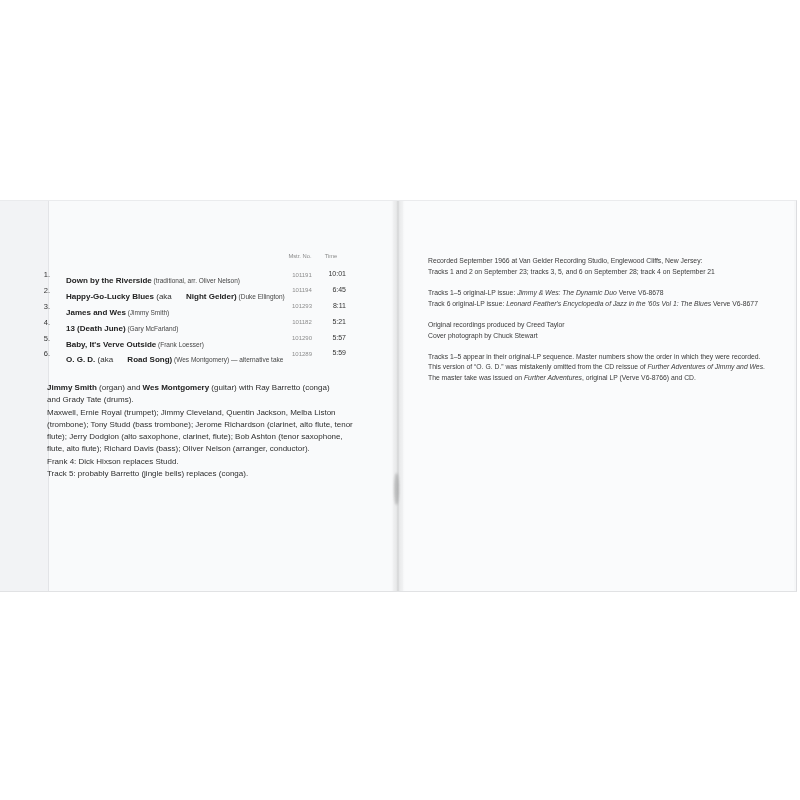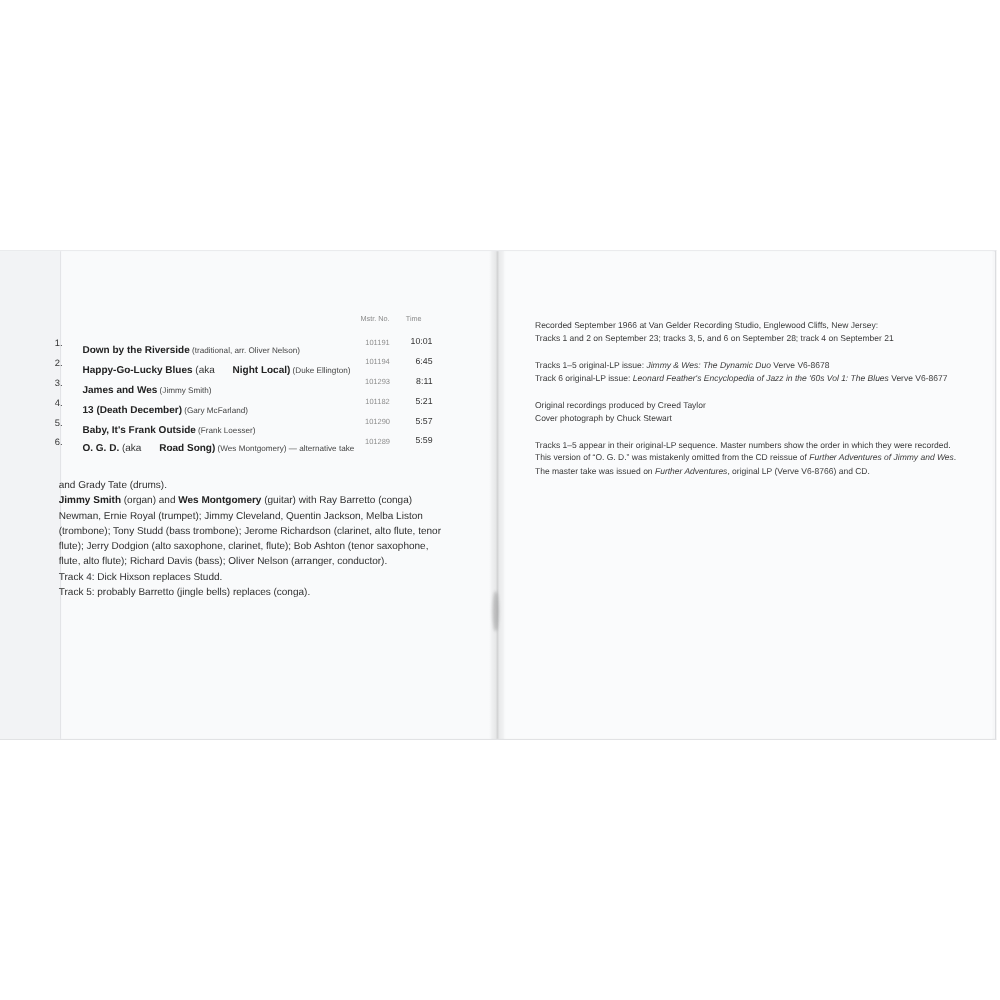--- a/index.html
+++ b/index.html
@@ -61,57 +61,57 @@
 
     <div id="track-list">
         <div class="trow">
           <span class="tnum">1.</span>
           <span class="ttitle"><span class="run-b">Down by the Riverside</span><span class="run-s"> (traditional, arr. Oliver Nelson)</span></span>
           <span class="tmstr">101191</span>
           <span class="ttime">10:01</span>
         </div>
         <div class="trow">
           <span class="tnum">2.</span>
-          <span class="ttitle"><span class="run-b">Happy-Go-Lucky Blues </span><span class="run-r">(aka </span><span class="run-b">Night Local)</span><span class="run-s"> (Duke Ellington)</span></span>
+          <span class="ttitle"><span class="run-b">Happy-Go-Lucky Blues </span><span class="run-r">(aka </span><span class="run-b">Night Gelder)</span><span class="run-s"> (Duke Ellington)</span></span>
           <span class="tmstr">101194</span>
           <span class="ttime">6:45</span>
         </div>
         <div class="trow">
           <span class="tnum">3.</span>
           <span class="ttitle"><span class="run-b">James and Wes</span><span class="run-s"> (Jimmy Smith)</span></span>
           <span class="tmstr">101293</span>
           <span class="ttime">8:11</span>
         </div>
         <div class="trow">
           <span class="tnum">4.</span>
-          <span class="ttitle"><span class="run-b">13 (Death December)</span><span class="run-s"> (Gary McFarland)</span></span>
+          <span class="ttitle"><span class="run-b">13 (Death June)</span><span class="run-s"> (Gary McFarland)</span></span>
           <span class="tmstr">101182</span>
           <span class="ttime">5:21</span>
         </div>
         <div class="trow">
           <span class="tnum">5.</span>
-          <span class="ttitle"><span class="run-b">Baby, It's Frank Outside</span><span class="run-s"> (Frank Loesser)</span></span>
+          <span class="ttitle"><span class="run-b">Baby, It's Verve Outside</span><span class="run-s"> (Frank Loesser)</span></span>
           <span class="tmstr">101290</span>
           <span class="ttime">5:57</span>
         </div>
         <div class="trow">
           <span class="tnum">6.</span>
           <span class="ttitle"><span class="run-b">O. G. D. </span><span class="run-r">(aka </span><span class="run-b">Road Song)</span><span class="run-s"> (Wes Montgomery)</span><span class="run-s"> — alternative take</span></span>
           <span class="tmstr">101289</span>
           <span class="ttime">5:59</span>
         </div>
       </div>
     <div id="personnel-notes">
+        <div class="pline"><span class="pbold">Jimmy Smith</span><span class="preg"> (organ) and </span><span class="pbold">Wes Montgomery</span><span class="preg"> (guitar) with Ray Barretto (conga)</span></div>
         <div class="pline"><span class="preg">and Grady Tate (drums).</span></div>
-        <div class="pline"><span class="pbold">Jimmy Smith</span><span class="preg"> (organ) and </span><span class="pbold">Wes Montgomery</span><span class="preg"> (guitar) with Ray Barretto (conga)</span></div>
-        <div class="pline"><span class="preg">Newman, Ernie Royal (trumpet); Jimmy Cleveland, Quentin Jackson, Melba Liston</span></div>
+        <div class="pline"><span class="preg">Maxwell, Ernie Royal (trumpet); Jimmy Cleveland, Quentin Jackson, Melba Liston</span></div>
         <div class="pline"><span class="preg">(trombone); Tony Studd (bass trombone); Jerome Richardson (clarinet, alto flute, tenor</span></div>
         <div class="pline"><span class="preg">flute); Jerry Dodgion (alto saxophone, clarinet, flute); Bob Ashton (tenor saxophone,</span></div>
         <div class="pline"><span class="preg">flute, alto flute); Richard Davis (bass); Oliver Nelson (arranger, conductor).</span></div>
-        <div class="pline"><span class="preg">Track 4: Dick Hixson replaces Studd.</span></div>
+        <div class="pline"><span class="preg">Frank 4: Dick Hixson replaces Studd.</span></div>
         <div class="pline"><span class="preg">Track 5: probably Barretto (jingle bells) replaces (conga).</span></div>
       </div>
     <div id="recording-notes">
         <div class="rpara">
           <div class="rline"><span class="reg">Recorded September 1966 at Van Gelder Recording Studio, Englewood Cliffs, New Jersey:</span></div>
           <div class="rline"><span class="reg">Tracks 1 and 2 on September 23; tracks 3, 5, and 6 on September 28; track 4 on September 21</span></div>
         </div>
         <div class="rpara">
           <div class="rline"><span class="reg">Tracks 1–5 original-LP issue: </span><span class="ital">Jimmy &amp; Wes: The Dynamic Duo</span><span class="reg"> Verve V6-8678</span></div>
           <div class="rline"><span class="reg">Track 6 original-LP issue: </span><span class="ital">Leonard Feather's Encyclopedia of Jazz in the '60s Vol 1: The Blues</span><span class="reg"> Verve V6-8677</span></div>

